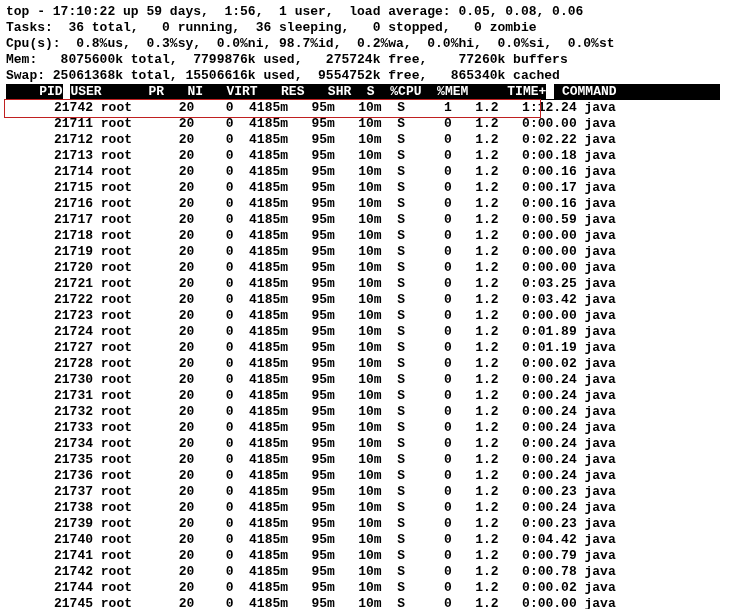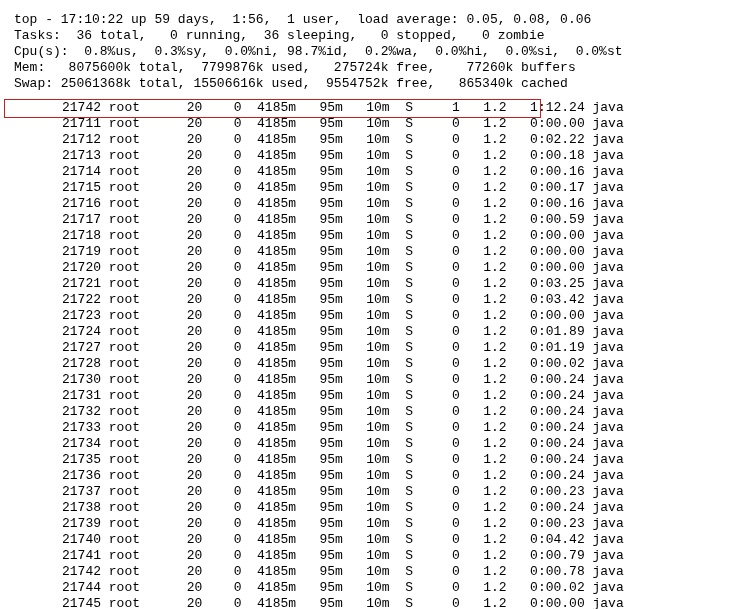--- a/index.html
+++ b/index.html
@@ -10,23 +10,24 @@
     font-family: "Courier New", Courier, monospace;
     font-size: 13px;
     line-height: 16px;
     width: 733px;
   }
   .wrap {
     padding: 4px 6px;
     position: relative;
   }
   pre {
-    margin: 8px;
+    margin: 0;
     font-family: inherit;
     white-space: pre;
+    font-weight: bold;
   }
   .header-row {
     display: inline-block;
     background: #000000;
     color: #ffffff;
     padding: 0 2px;
   }
   .header-row .sp {
     background: #ffffff;
     color: #000000;
@@ -44,18 +45,18 @@
 </head>
 <body>
 
 <div class="wrap">
   <pre><span>top - 17:10:22 up 59 days,  1:56,  1 user,  load average: 0.05, 0.08, 0.06</span>
 <span>Tasks:  36 total,   0 running,  36 sleeping,   0 stopped,   0 zombie</span>
 <span>Cpu(s):  0.8%us,  0.3%sy,  0.0%ni, 98.7%id,  0.2%wa,  0.0%hi,  0.0%si,  0.0%st</span>
 <span>Mem:   8075600k total,  7799876k used,   275724k free,    77260k buffers</span>
 <span>Swap: 25061368k total, 15506616k used,  9554752k free,   865340k cached</span></pre>
 
-  <pre>
+  <pre><span id="header-line" class="header-row"><span>    PID</span><span class="sp"> </span><span>USER      PR   NI   VIRT   RES   SHR  S  %CPU  %MEM     TIME+</span><span class="sp"> </span><span> COMMAND             </span></span>
 <span id="process-lines"><span class="table-line" id="hl-row">21742 root      20    0  4185m   95m   10m  S     1   1.2   1:12.24 java</span><span class="table-line">21711 root      20    0  4185m   95m   10m  S     0   1.2   0:00.00 java</span><span class="table-line">21712 root      20    0  4185m   95m   10m  S     0   1.2   0:02.22 java</span><span class="table-line">21713 root      20    0  4185m   95m   10m  S     0   1.2   0:00.18 java</span><span class="table-line">21714 root      20    0  4185m   95m   10m  S     0   1.2   0:00.16 java</span><span class="table-line">21715 root      20    0  4185m   95m   10m  S     0   1.2   0:00.17 java</span><span class="table-line">21716 root      20    0  4185m   95m   10m  S     0   1.2   0:00.16 java</span><span class="table-line">21717 root      20    0  4185m   95m   10m  S     0   1.2   0:00.59 java</span><span class="table-line">21718 root      20    0  4185m   95m   10m  S     0   1.2   0:00.00 java</span><span class="table-line">21719 root      20    0  4185m   95m   10m  S     0   1.2   0:00.00 java</span><span class="table-line">21720 root      20    0  4185m   95m   10m  S     0   1.2   0:00.00 java</span><span class="table-line">21721 root      20    0  4185m   95m   10m  S     0   1.2   0:03.25 java</span><span class="table-line">21722 root      20    0  4185m   95m   10m  S     0   1.2   0:03.42 java</span><span class="table-line">21723 root      20    0  4185m   95m   10m  S     0   1.2   0:00.00 java</span><span class="table-line">21724 root      20    0  4185m   95m   10m  S     0   1.2   0:01.89 java</span><span class="table-line">21727 root      20    0  4185m   95m   10m  S     0   1.2   0:01.19 java</span><span class="table-line">21728 root      20    0  4185m   95m   10m  S     0   1.2   0:00.02 java</span><span class="table-line">21730 root      20    0  4185m   95m   10m  S     0   1.2   0:00.24 java</span><span class="table-line">21731 root      20    0  4185m   95m   10m  S     0   1.2   0:00.24 java</span><span class="table-line">21732 root      20    0  4185m   95m   10m  S     0   1.2   0:00.24 java</span><span class="table-line">21733 root      20    0  4185m   95m   10m  S     0   1.2   0:00.24 java</span><span class="table-line">21734 root      20    0  4185m   95m   10m  S     0   1.2   0:00.24 java</span><span class="table-line">21735 root      20    0  4185m   95m   10m  S     0   1.2   0:00.24 java</span><span class="table-line">21736 root      20    0  4185m   95m   10m  S     0   1.2   0:00.24 java</span><span class="table-line">21737 root      20    0  4185m   95m   10m  S     0   1.2   0:00.23 java</span><span class="table-line">21738 root      20    0  4185m   95m   10m  S     0   1.2   0:00.24 java</span><span class="table-line">21739 root      20    0  4185m   95m   10m  S     0   1.2   0:00.23 java</span><span class="table-line">21740 root      20    0  4185m   95m   10m  S     0   1.2   0:04.42 java</span><span class="table-line">21741 root      20    0  4185m   95m   10m  S     0   1.2   0:00.79 java</span><span class="table-line">21742 root      20    0  4185m   95m   10m  S     0   1.2   0:00.78 java</span><span class="table-line">21744 root      20    0  4185m   95m   10m  S     0   1.2   0:00.02 java</span><span class="table-line">21745 root      20    0  4185m   95m   10m  S     0   1.2   0:00.00 java</span></span></pre>
 
   <div id="hl-box" class="highlight-box" style="left: 4px; top: 99px; width: 534.506px; height: 17px;"></div>
 
 </div>
 
 </body></html>

